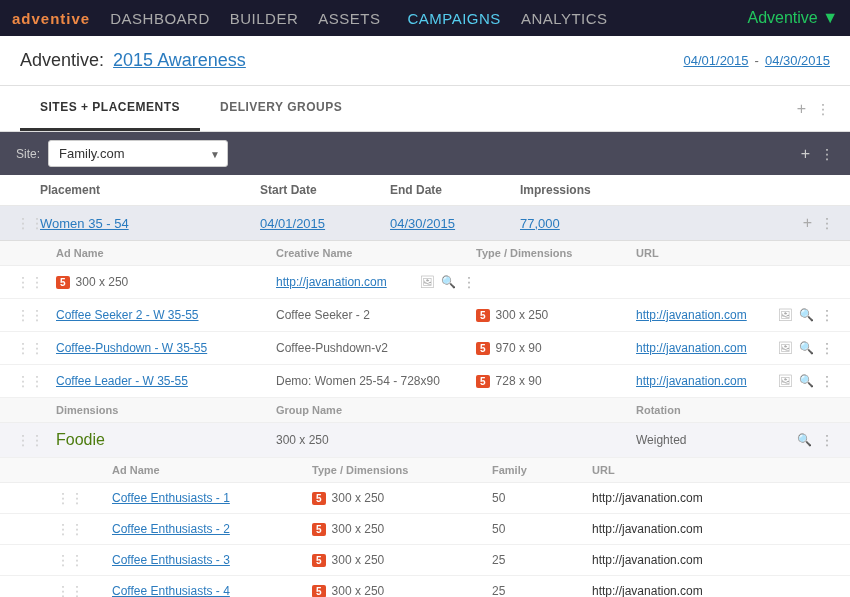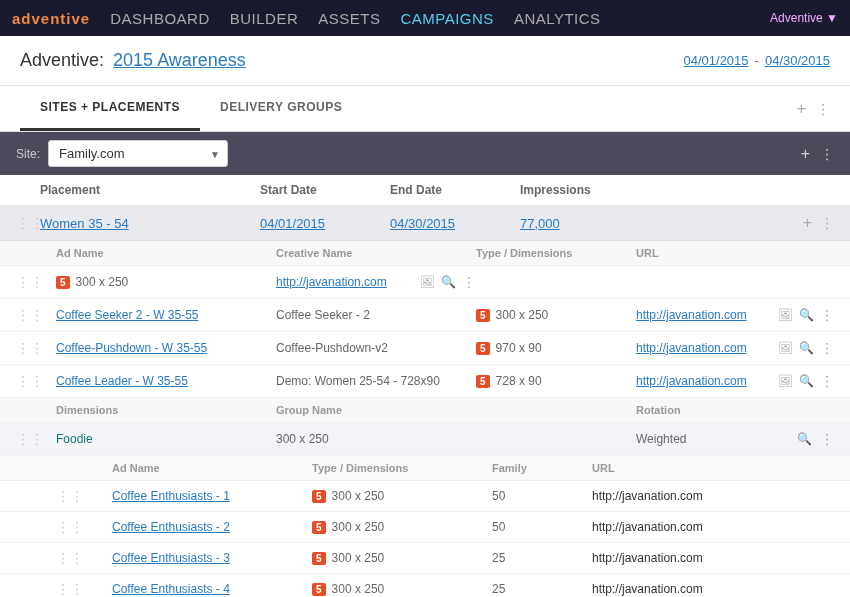--- a/index.html
+++ b/index.html
@@ -4,22 +4,22 @@
   <style>
     * { box-sizing: border-box; margin: 0; padding: 0; }
     body { font-family: -apple-system, BlinkMacSystemFont, 'Segoe UI', Arial, sans-serif; font-size: 13px; background: #f5f5f5; color: #333; width: 850px; }
 
     
     .top-nav { background: #1a1a2e; display: flex; align-items: center; height: 36px; padding: 0 12px; justify-content: space-between; }
     .nav-left { display: flex; align-items: center; gap: 20px; }
     .nav-logo { color: #fff; font-size: 15px; font-weight: 300; letter-spacing: 1px; }
     .nav-logo span { color: #e84; font-weight: 700; }
     .nav-link { color: #aaa; font-size: 15px; text-transform: uppercase; letter-spacing: 0.5px; cursor: pointer; }
-    .nav-link.active { color: #5ce; }
-    .nav-right { color: #f0abfc; font-size: 12px; display: flex; align-items: center; gap: 4px; cursor: pointer; }
+    .nav-link.active { color: #5ce; margin-left: 7px; }
+    .nav-right { color: #22c55e; font-size: 16px; display: flex; align-items: center; gap: 4px; cursor: pointer; }
 
     
     .page-header { background: #fff; padding: 14px 20px; display: flex; align-items: center; justify-content: space-between; border-bottom: 1px solid #e0e0e0; }
 
     
     .tabs-bar { background: #fff; display: flex; justify-content: space-between; padding: 0 20px; border-bottom: 1px solid #ddd; }
     .tabs { display: flex; gap: 0; }
     .tab { padding: 14px 20px; font-size: 13px; font-weight: 600; color: #666; cursor: pointer; border-bottom: 3px solid transparent; text-transform: uppercase; letter-spacing: 0.5px; font-size: 12px; }
     .tab.active { color: #333; border-bottom: 3px solid #333; }
     .tab-actions { display: flex; gap: 10px; align-items: center; color: #666; }
@@ -54,21 +54,21 @@
     .ad-dim { color: #666; font-size: 12px; }
     .ad-url { color: #2a7bbf; font-size: 12px; text-decoration: underline; cursor: pointer; }
     .ad-row-actions { display: flex; align-items: center; justify-content: flex-end; gap: 6px; color: #aaa; }
 
     
     .html5-icon { display: inline-block; background: #e44d26; color: #fff; font-size: 10px; font-weight: 700; padding: 1px 4px; border-radius: 2px; }
 
     
     .group-header-row { display: grid; grid-template-columns: 40px 220px 200px 160px 1fr; padding: 6px 16px; background: #f8f8f8; border-bottom: 1px solid #eee; }
     .group-row { display: grid; grid-template-columns: 40px 220px 200px 160px 1fr; padding: 8px 16px; border-bottom: 1px solid #f0f0f0; align-items: center; background: #f4f4f8; }
-    .group-name { color: #0f766e; font-size: 12px; font-weight: 500; }
+    .group-name { color: #4d7c0f; font-size: 16px; font-weight: 500; }
     .group-actions { display: flex; align-items: center; justify-content: flex-end; gap: 8px; color: #aaa; }
 
     .drag-handle { color: #ccc; font-size: 14px; cursor: grab; }
     .plus-icon { color: #aaa; font-size: 16px; cursor: pointer; }
     .dots-icon { color: #aaa; font-size: 14px; cursor: pointer; }
     .search-icon { color: #aaa; font-size: 12px; cursor: pointer; }
     .img-icon { color: #aaa; font-size: 12px; }
   </style>
 </head>
 <body>

